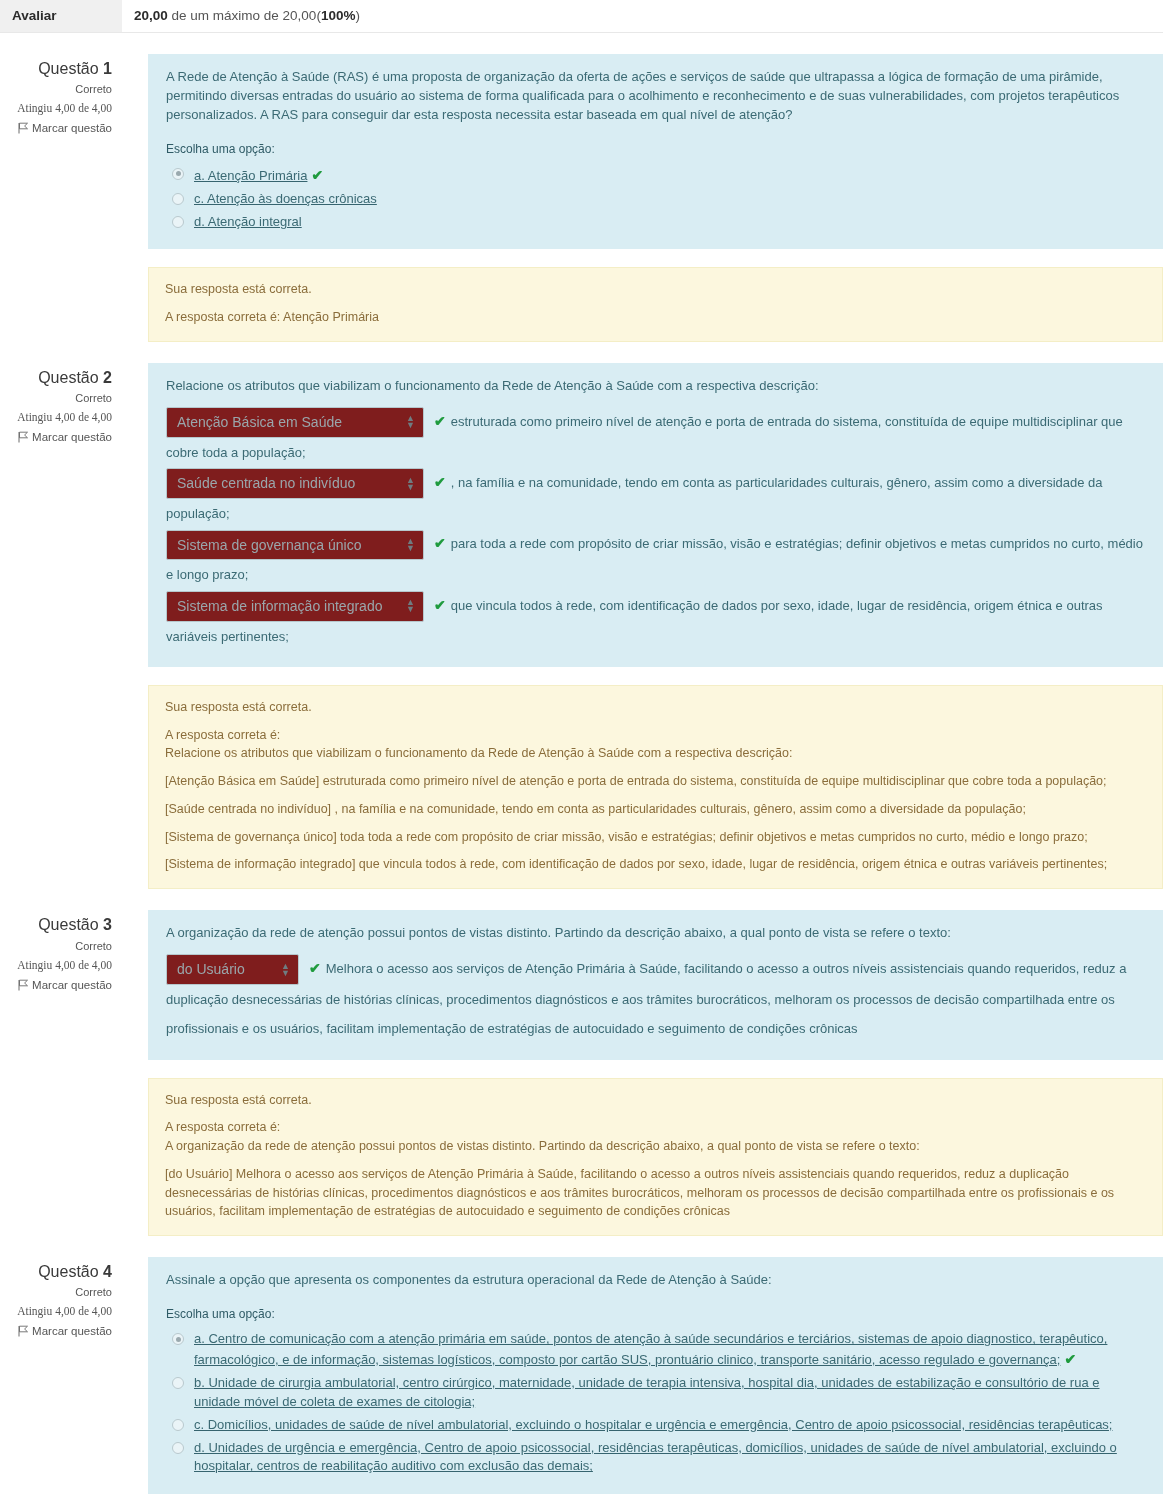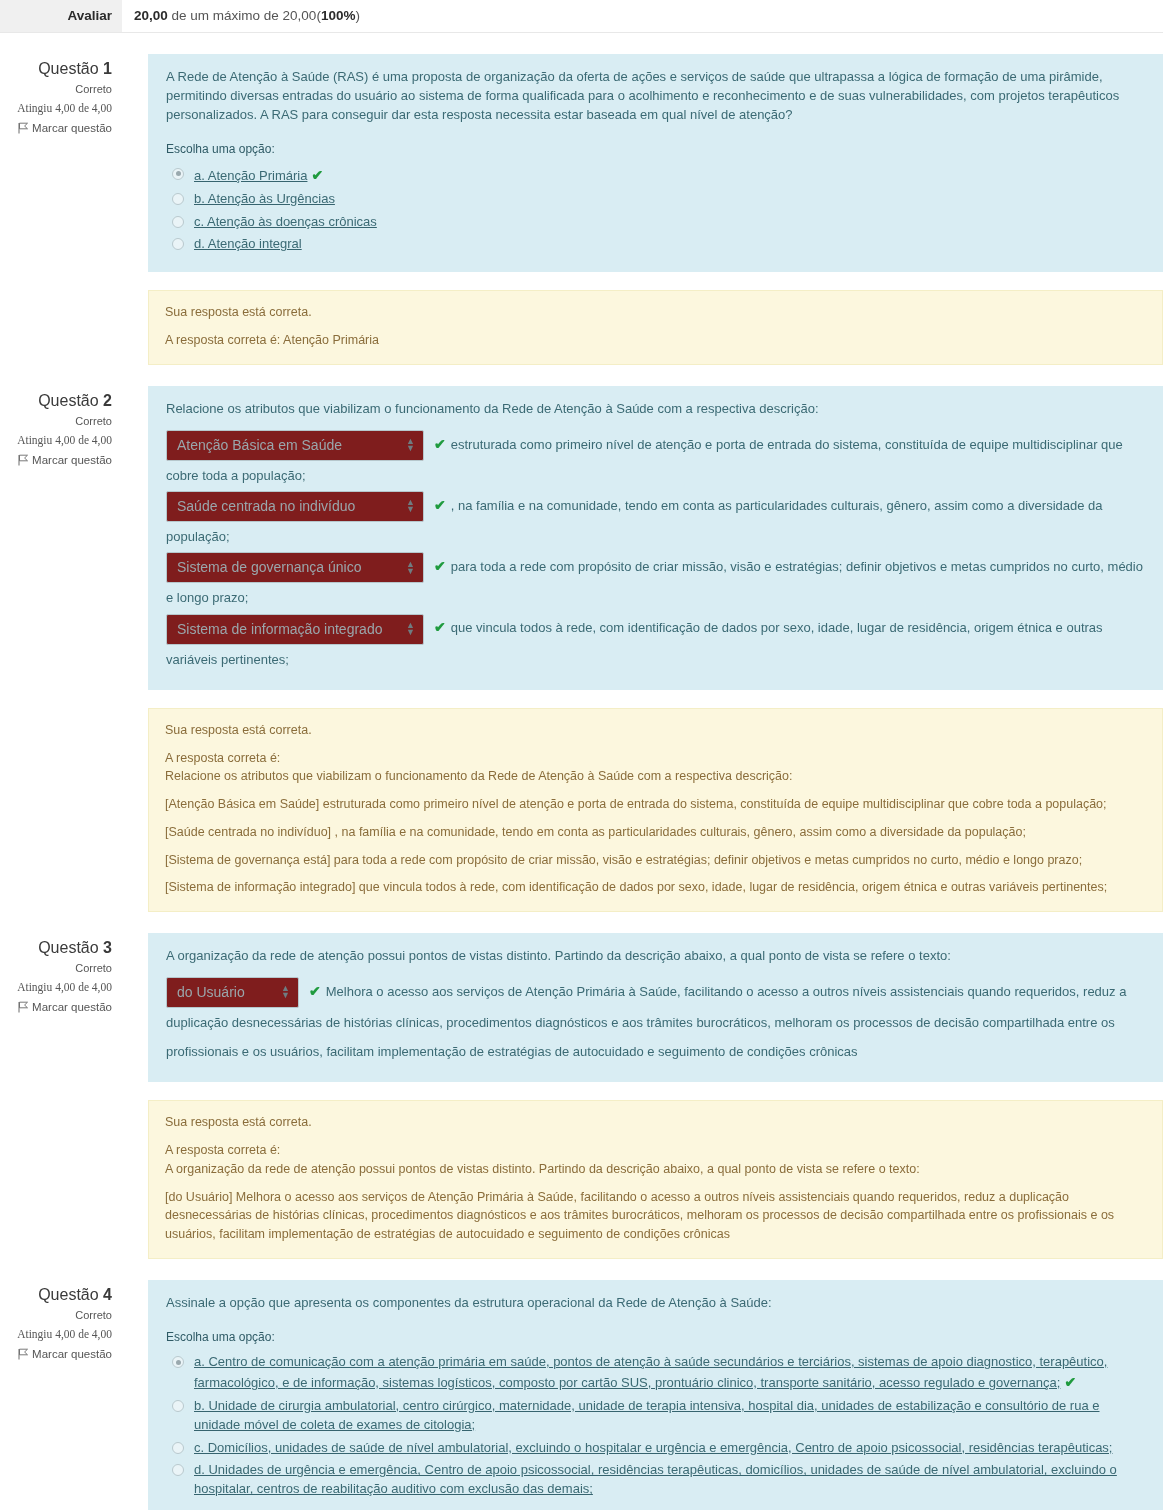--- a/index.html
+++ b/index.html
@@ -17,21 +17,21 @@
 
   
   .grade-header {
     display: flex;
     width: 100%;
     border-bottom: 1px solid #e8e8e8;
   }
   .grade-header .gh-label {
     width: 122px;
     background: #f0f0f0;
-    text-align: right;
+    text-align: left;
     padding: 8px 10px 9px 12px;
     font-weight: bold;
     font-size: 13.5px;
     color: #2b2b2b;
   }
   .grade-header .gh-value {
     flex: 1;
     background: #ffffff;
     padding: 8px 0 9px 12px;
     font-size: 13.5px;
@@ -235,24 +235,20 @@
       <div class="q-content">
           <div class="q-text">A Rede de Atenção à Saúde (RAS) é uma proposta de organização da oferta de ações e serviços de saúde que ultrapassa a lógica de formação de uma pirâmide, permitindo diversas entradas do usuário ao sistema de forma qualificada para o acolhimento e reconhecimento e de suas vulnerabilidades, com projetos terapêuticos personalizados. A RAS para conseguir dar esta resposta necessita estar baseada em qual nível de atenção?</div>
           <div class="q-prompt-bold">Escolha uma opção:</div>
           <ul class="answer-list">
             <li class="answer-row">
               <span class="radio checked"></span>
               <span class="ans-text">a. Atenção Primária<span class="check-mark">✔</span></span>
             </li>
             <li class="answer-row">
               <span class="radio"></span>
-              <span class="ans-text">b. Atenção às Urgências</span>
-            </li>
-            <li class="answer-row">
-              <span class="radio"></span>
               <span class="ans-text">c. Atenção às doenças crônicas</span>
             </li>
             <li class="answer-row">
               <span class="radio"></span>
               <span class="ans-text">d. Atenção integral</span>
             </li>
           </ul>
         </div>
       <div class="feedback">
           <p class="fb-line">Sua resposta está correta.</p>
@@ -287,21 +283,21 @@
             <div class="match-row"><span class="select-wrap"><select class="match-select w-wide"><option>Sistema de governança único</option></select><span class="arrows">▲<br>▼</span></span><span class="check-mark">✔</span><span class="desc">para toda a rede com propósito de criar missão, visão e estratégias; definir objetivos e metas cumpridos no curto, médio e longo prazo;</span></div>
             <div class="match-row"><span class="select-wrap"><select class="match-select w-wide"><option>Sistema de informação integrado</option></select><span class="arrows">▲<br>▼</span></span><span class="check-mark">✔</span><span class="desc">que vincula todos à rede, com identificação de dados por sexo, idade, lugar de residência, origem étnica e outras variáveis pertinentes;</span></div>
           </div>
         </div>
       <div class="feedback">
           <p class="fb-line">Sua resposta está correta.</p>
           <p class="fb-tight">A resposta correta é:</p>
           <p class="fb-line">Relacione os atributos que viabilizam o funcionamento da Rede de Atenção à Saúde com a respectiva descrição:</p>
           <p class="fb-line">[Atenção Básica em Saúde] estruturada como primeiro nível de atenção e porta de entrada do sistema, constituída de equipe multidisciplinar que cobre toda a população;</p>
           <p class="fb-line">[Saúde centrada no indivíduo] , na família e na comunidade, tendo em conta as particularidades culturais, gênero, assim como a diversidade da população;</p>
-          <p class="fb-line">[Sistema de governança está] para toda a rede com propósito de criar missão, visão e estratégias; definir objetivos e metas cumpridos no curto, médio e longo prazo;</p>
+          <p class="fb-line">[Sistema de governança único] toda toda a rede com propósito de criar missão, visão e estratégias; definir objetivos e metas cumpridos no curto, médio e longo prazo;</p>
           <p class="fb-line">[Sistema de informação integrado] que vincula todos à rede, com identificação de dados por sexo, idade, lugar de residência, origem étnica e outras variáveis pertinentes;</p>
         </div>
     </div>
   </div>
 
   <div class="question">
     <div class="q-info">
       <div class="q-number">
         <span>Questão</span>
         <b>3</b>

